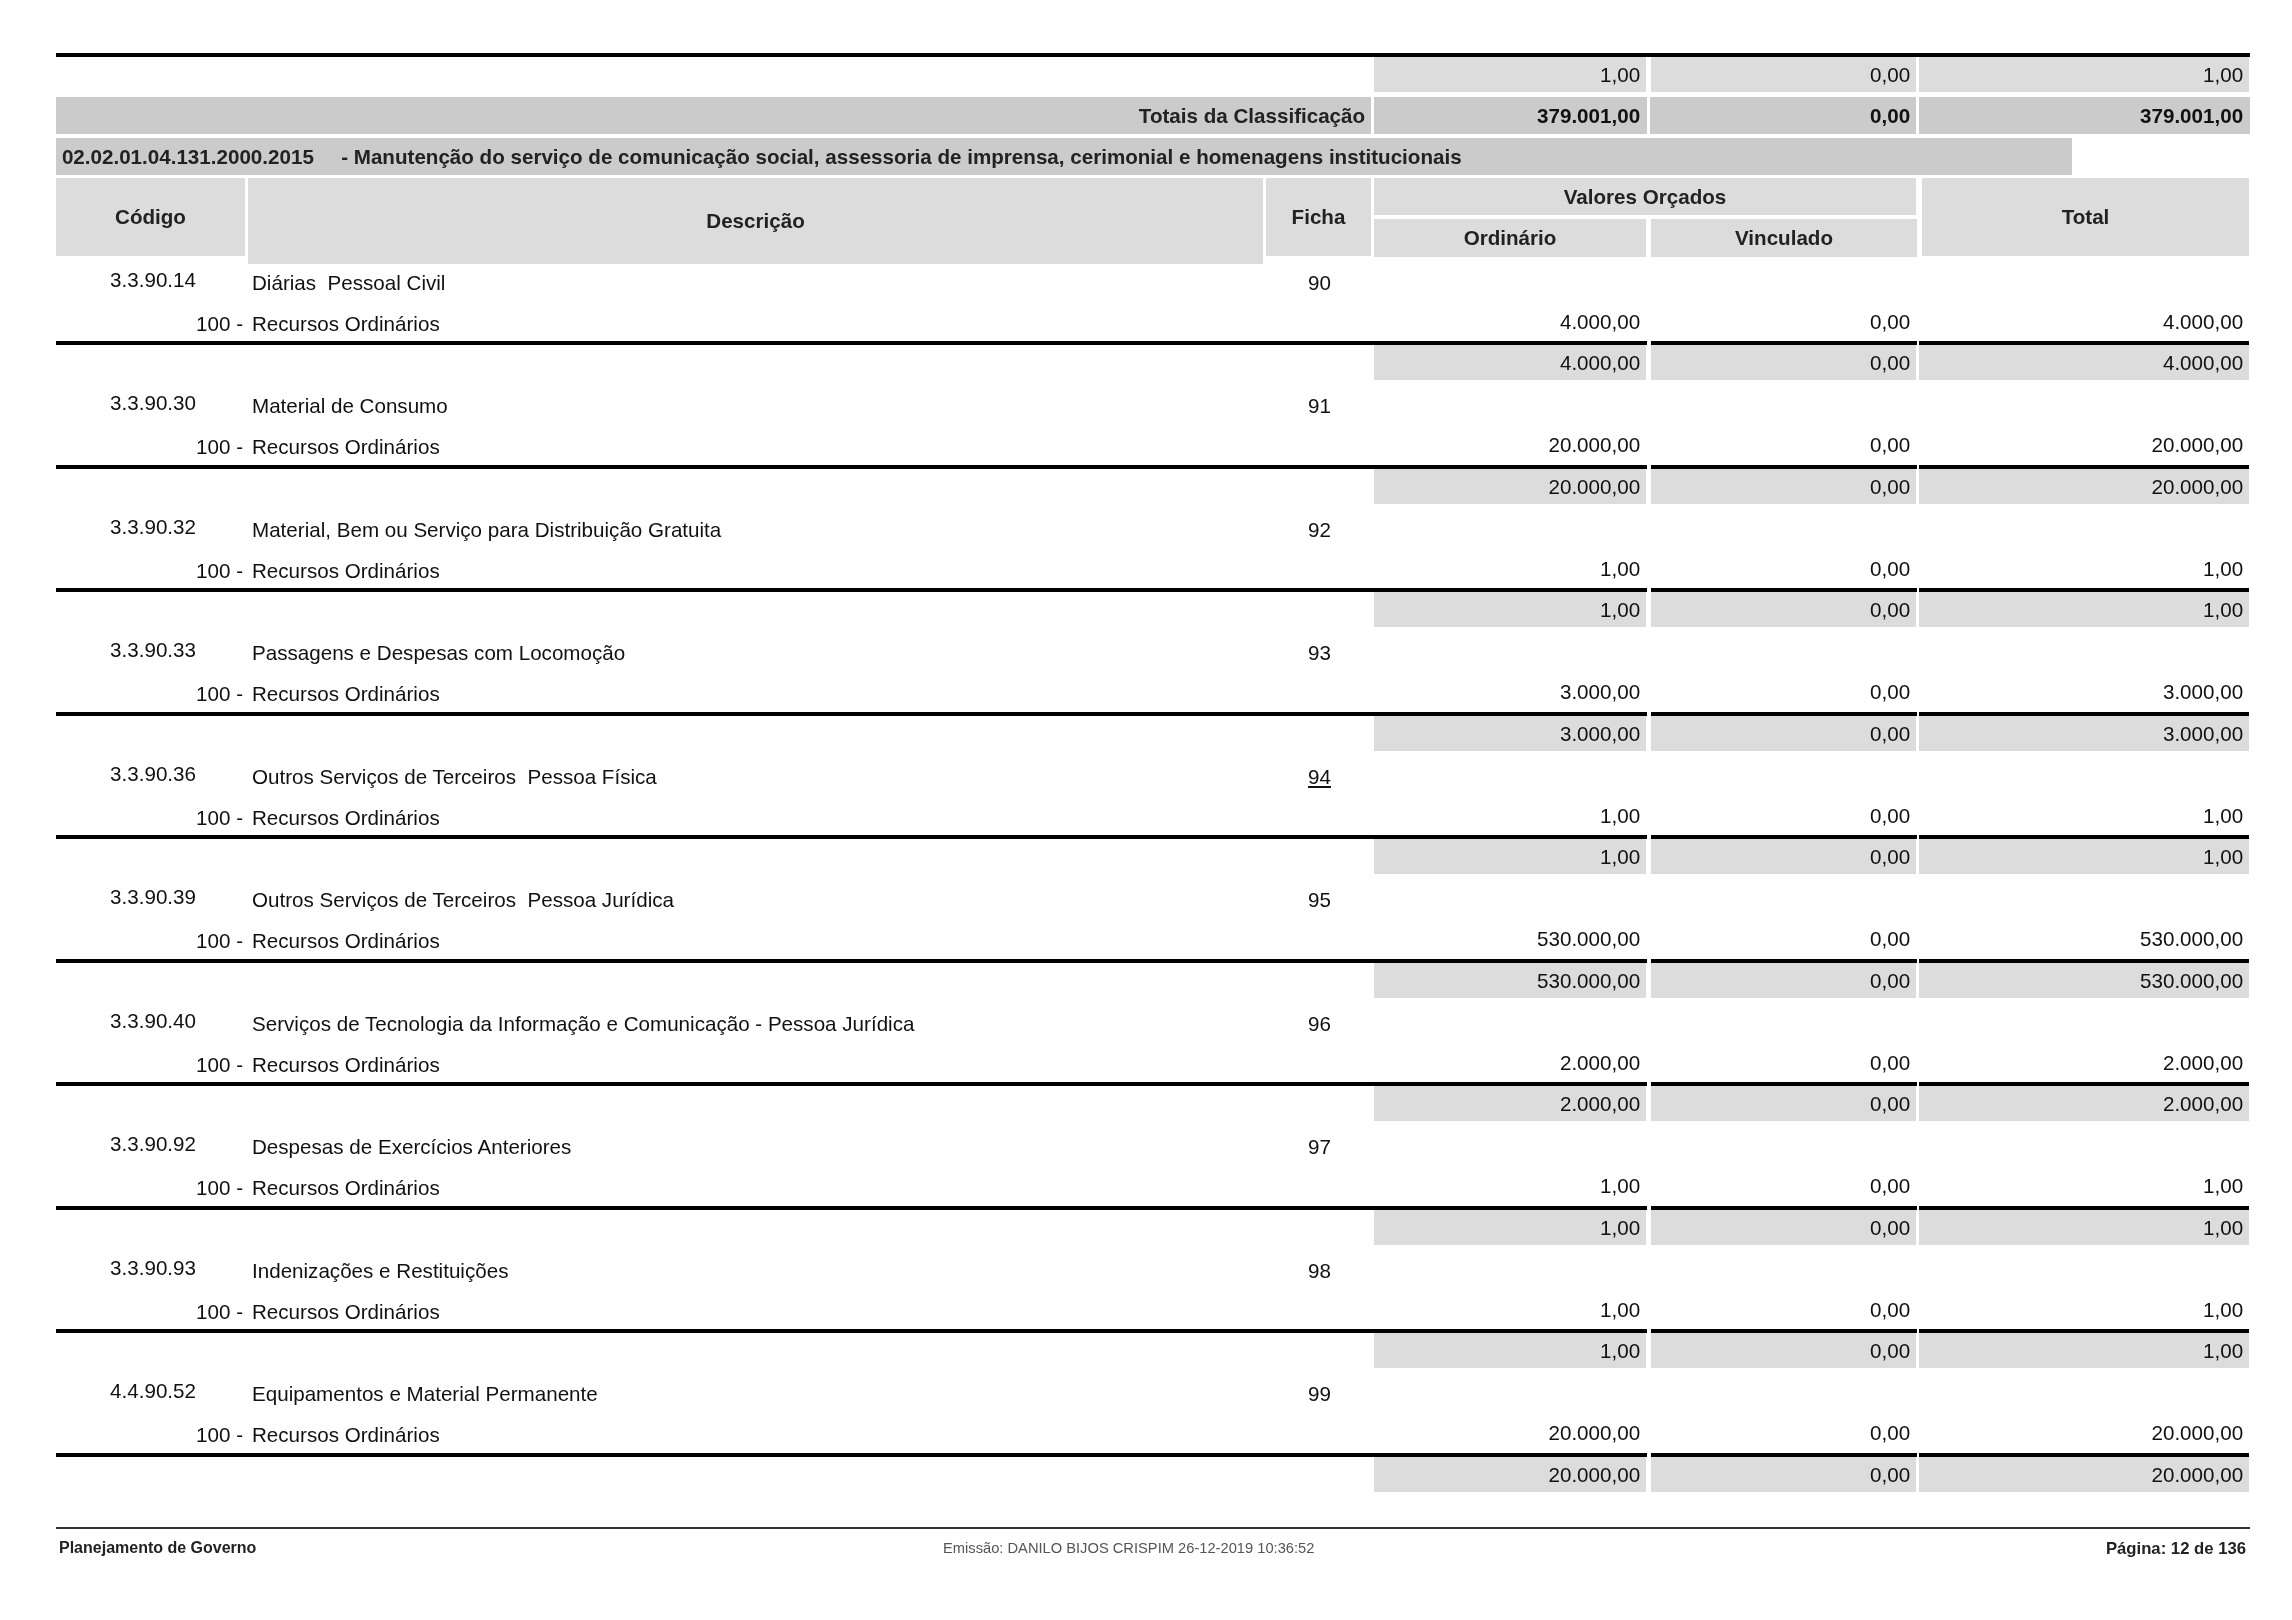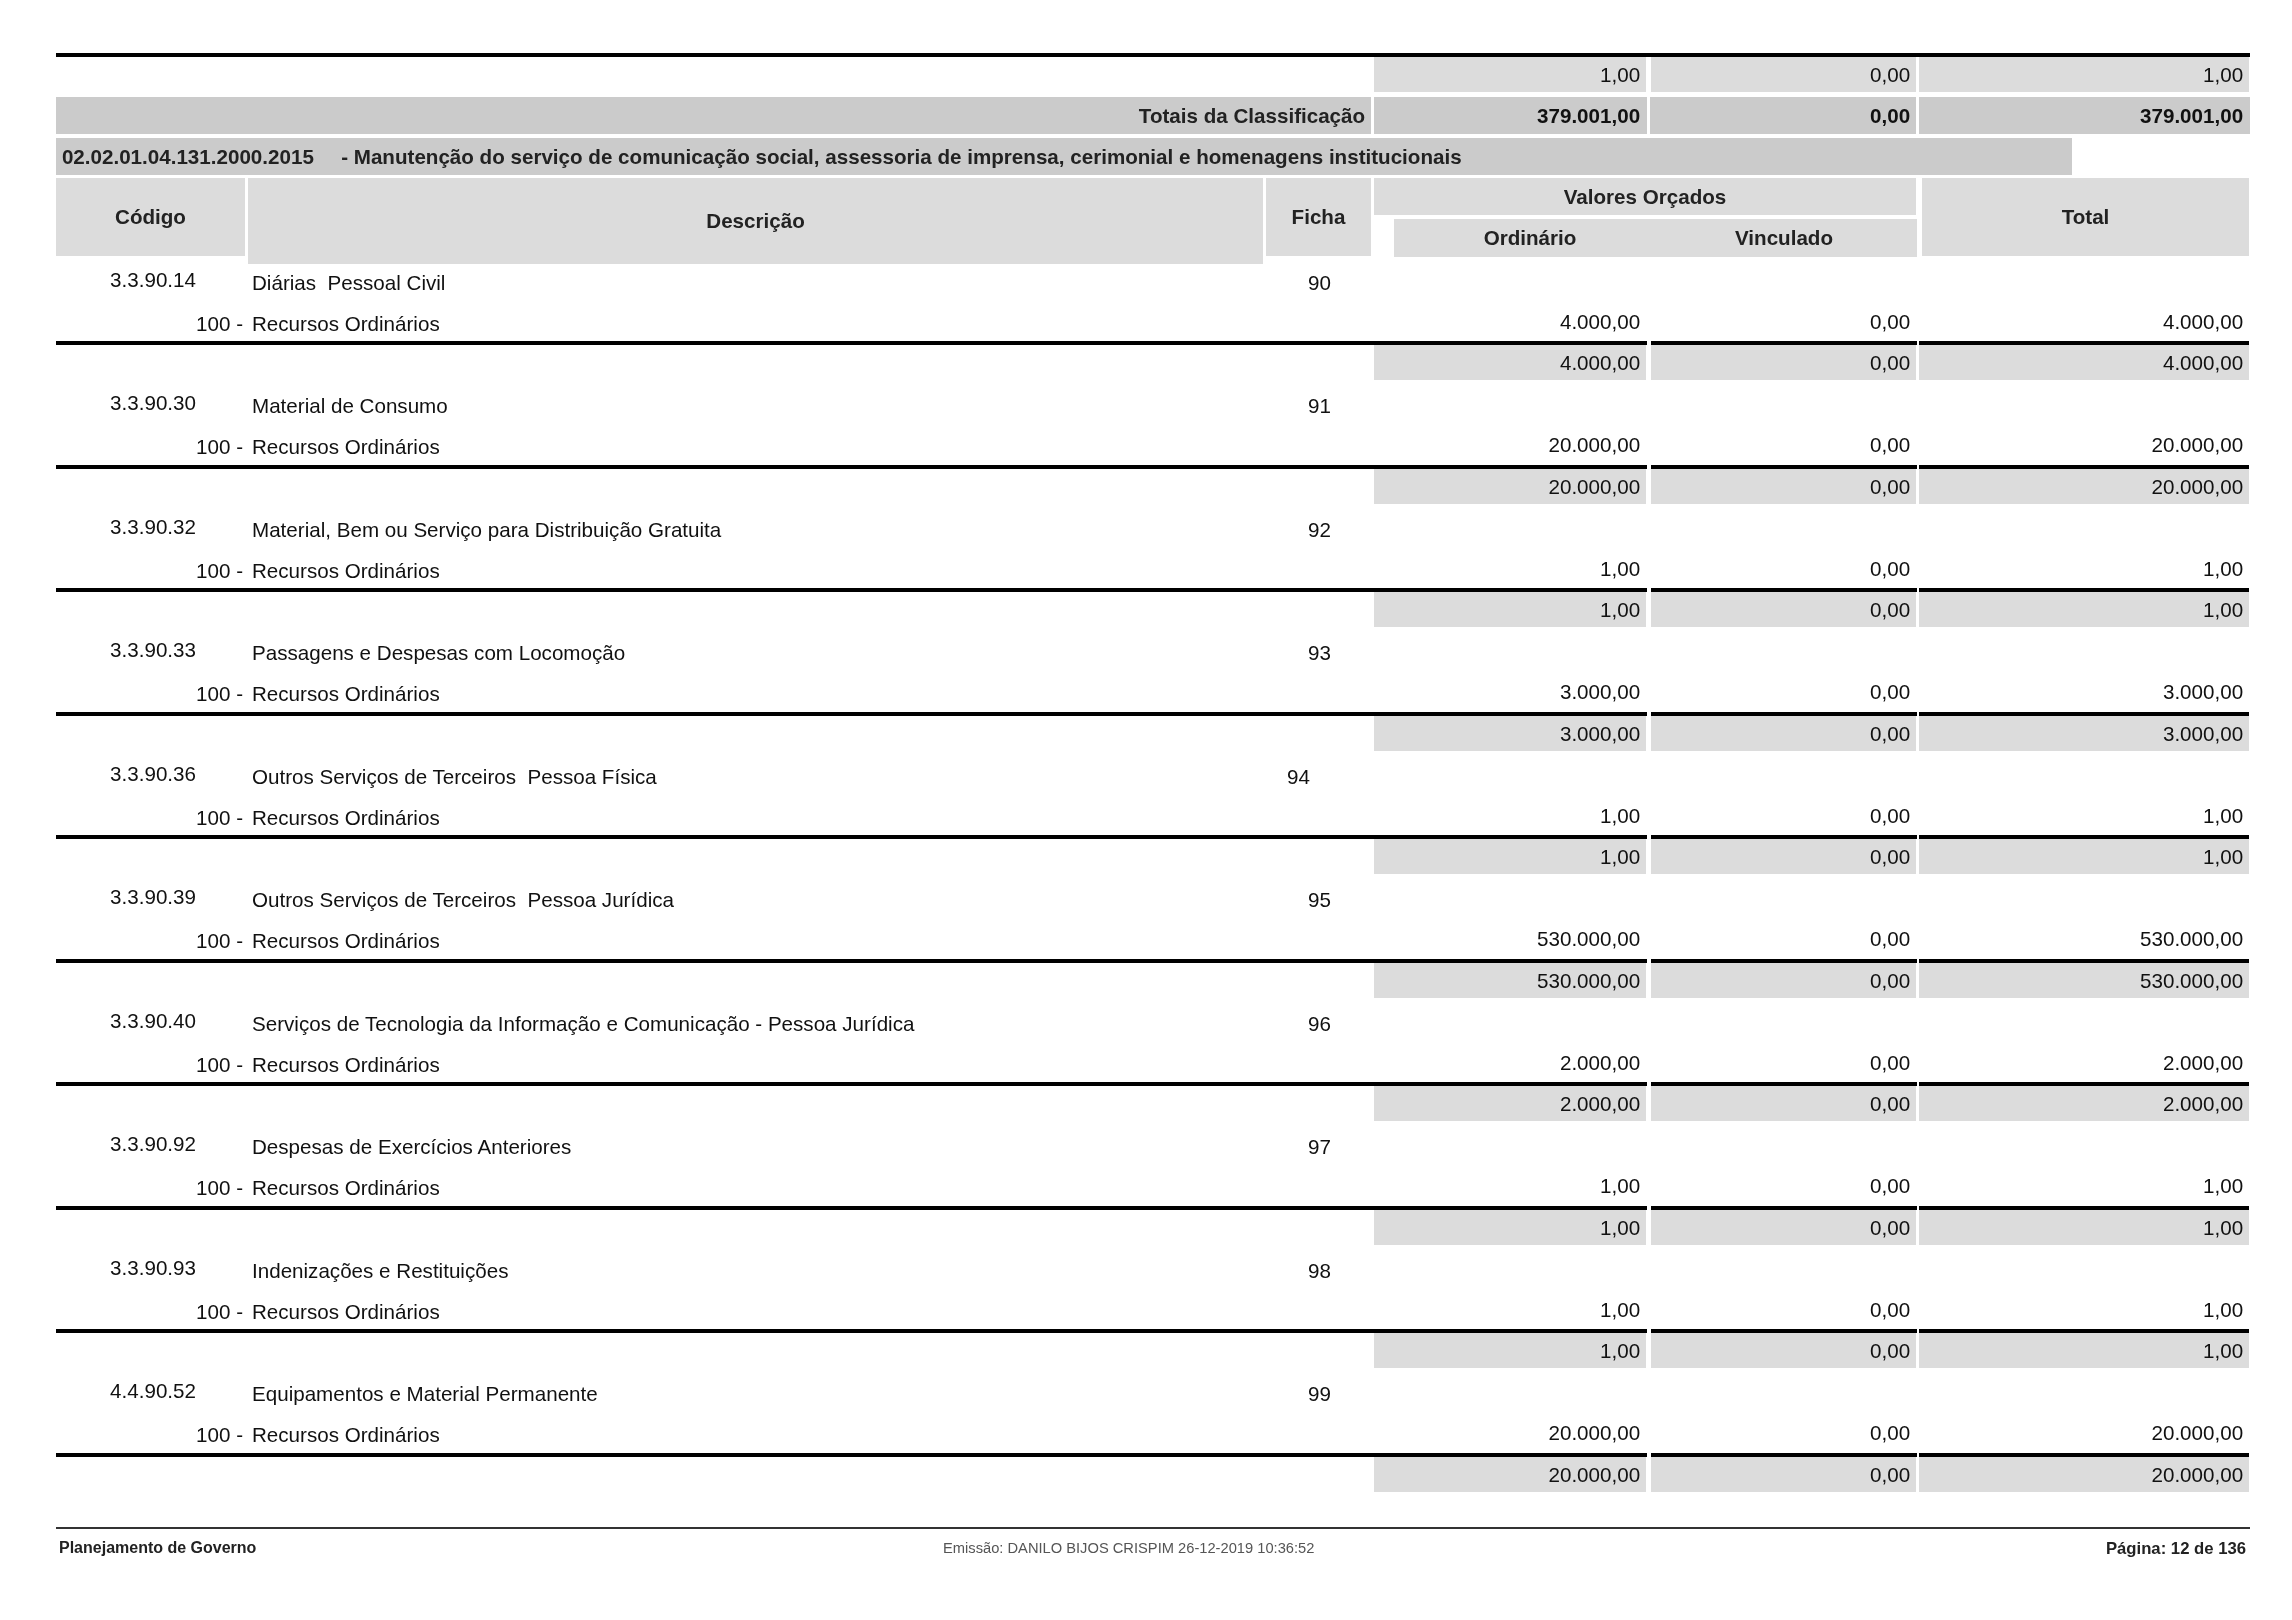--- a/index.html
+++ b/index.html
@@ -34,21 +34,21 @@
 
 <div class="cell dgray bold" style="left:56px;top:138px;width:2016px;height:37px;font-size:20.6px;line-height:37px;padding-left:5.9px;color:#222;">
   <span>02.02.01.04.131.2000.2015</span>
   <span style="margin-left:21.6px;">- Manutenção do serviço de comunicação social, assessoria de imprensa, cerimonial e homenagens institucionais</span>
 </div>
 
 <div class="cell gray hdr" style="left:56px;top:178px;width:189px;height:78px;">Código</div>
 <div class="cell gray hdr" style="left:248px;top:178px;width:1015px;height:86px;font-weight:bold;">Descrição</div>
 <div class="cell gray hdr" style="left:1266px;top:178px;width:105px;height:78px;">Ficha</div>
 <div class="cell gray hdr" style="left:1374px;top:178px;width:542px;height:37px;">Valores Orçados</div>
-<div class="cell gray hdr" style="left:1374px;top:219px;width:272px;height:38px;margin-left:20px;">Ordinário</div>
+<div class="cell gray hdr" style="left:1374px;top:219px;width:272px;height:38px;">Ordinário</div>
 <div class="cell gray hdr" style="left:1651px;top:219px;width:266px;height:38px;">Vinculado</div>
 <div class="cell gray hdr" style="left:1922px;top:178px;width:327px;height:78px;">Total</div>
 
 <div id="items">
     <div>
       <div class="cell txt" style="left:56px;top:265px;width:140px;text-align:right;line-height:29px;">3.3.90.14</div>
       <div class="cell txt" style="left:252px;top:268px;line-height:29px;white-space:pre;">Diárias  Pessoal Civil</div>
       <div class="cell txt" style="left:1266px;top:268px;width:65px;text-align:right;line-height:29px;">90</div>
       <div class="cell txt" style="left:56px;top:309px;width:187px;text-align:right;line-height:29px;">100 -</div>
       <div class="cell txt" style="left:252px;top:309px;line-height:29px;">Recursos Ordinários</div>
@@ -106,21 +106,21 @@
       <div class="hline" style="left:56px;top:712px;width:1591px;"></div>
       <div class="hline" style="left:1651px;top:712px;width:266px;"></div>
       <div class="hline" style="left:1919px;top:712px;width:330px;"></div>
       <div class="cell gray num" style="left:1374px;top:716px;width:272px;height:35px;">3.000,00</div>
       <div class="cell gray num" style="left:1651px;top:716px;width:265px;height:35px;">0,00</div>
       <div class="cell gray num" style="left:1919px;top:716px;width:330px;height:35px;">3.000,00</div>
     </div>
     <div>
       <div class="cell txt" style="left:56px;top:759px;width:140px;text-align:right;line-height:29px;">3.3.90.36</div>
       <div class="cell txt" style="left:252px;top:762px;line-height:29px;white-space:pre;">Outros Serviços de Terceiros  Pessoa Física</div>
-      <div class="cell txt" style="left:1266px;top:762px;width:65px;text-align:center;line-height:29px;">94</div>
+      <div class="cell txt" style="left:1266px;top:762px;width:65px;text-align:right;line-height:29px;text-decoration:underline;">94</div>
       <div class="cell txt" style="left:56px;top:803px;width:187px;text-align:right;line-height:29px;">100 -</div>
       <div class="cell txt" style="left:252px;top:803px;line-height:29px;">Recursos Ordinários</div>
       <div class="cell num" style="left:1374px;top:798px;width:272px;height:35px;">1,00</div>
       <div class="cell num" style="left:1651px;top:798px;width:265px;height:35px;">0,00</div>
       <div class="cell num" style="left:1919px;top:798px;width:330px;height:35px;">1,00</div>
       <div class="hline" style="left:56px;top:835px;width:1591px;"></div>
       <div class="hline" style="left:1651px;top:835px;width:266px;"></div>
       <div class="hline" style="left:1919px;top:835px;width:330px;"></div>
       <div class="cell gray num" style="left:1374px;top:839px;width:272px;height:35px;">1,00</div>
       <div class="cell gray num" style="left:1651px;top:839px;width:265px;height:35px;">0,00</div>

